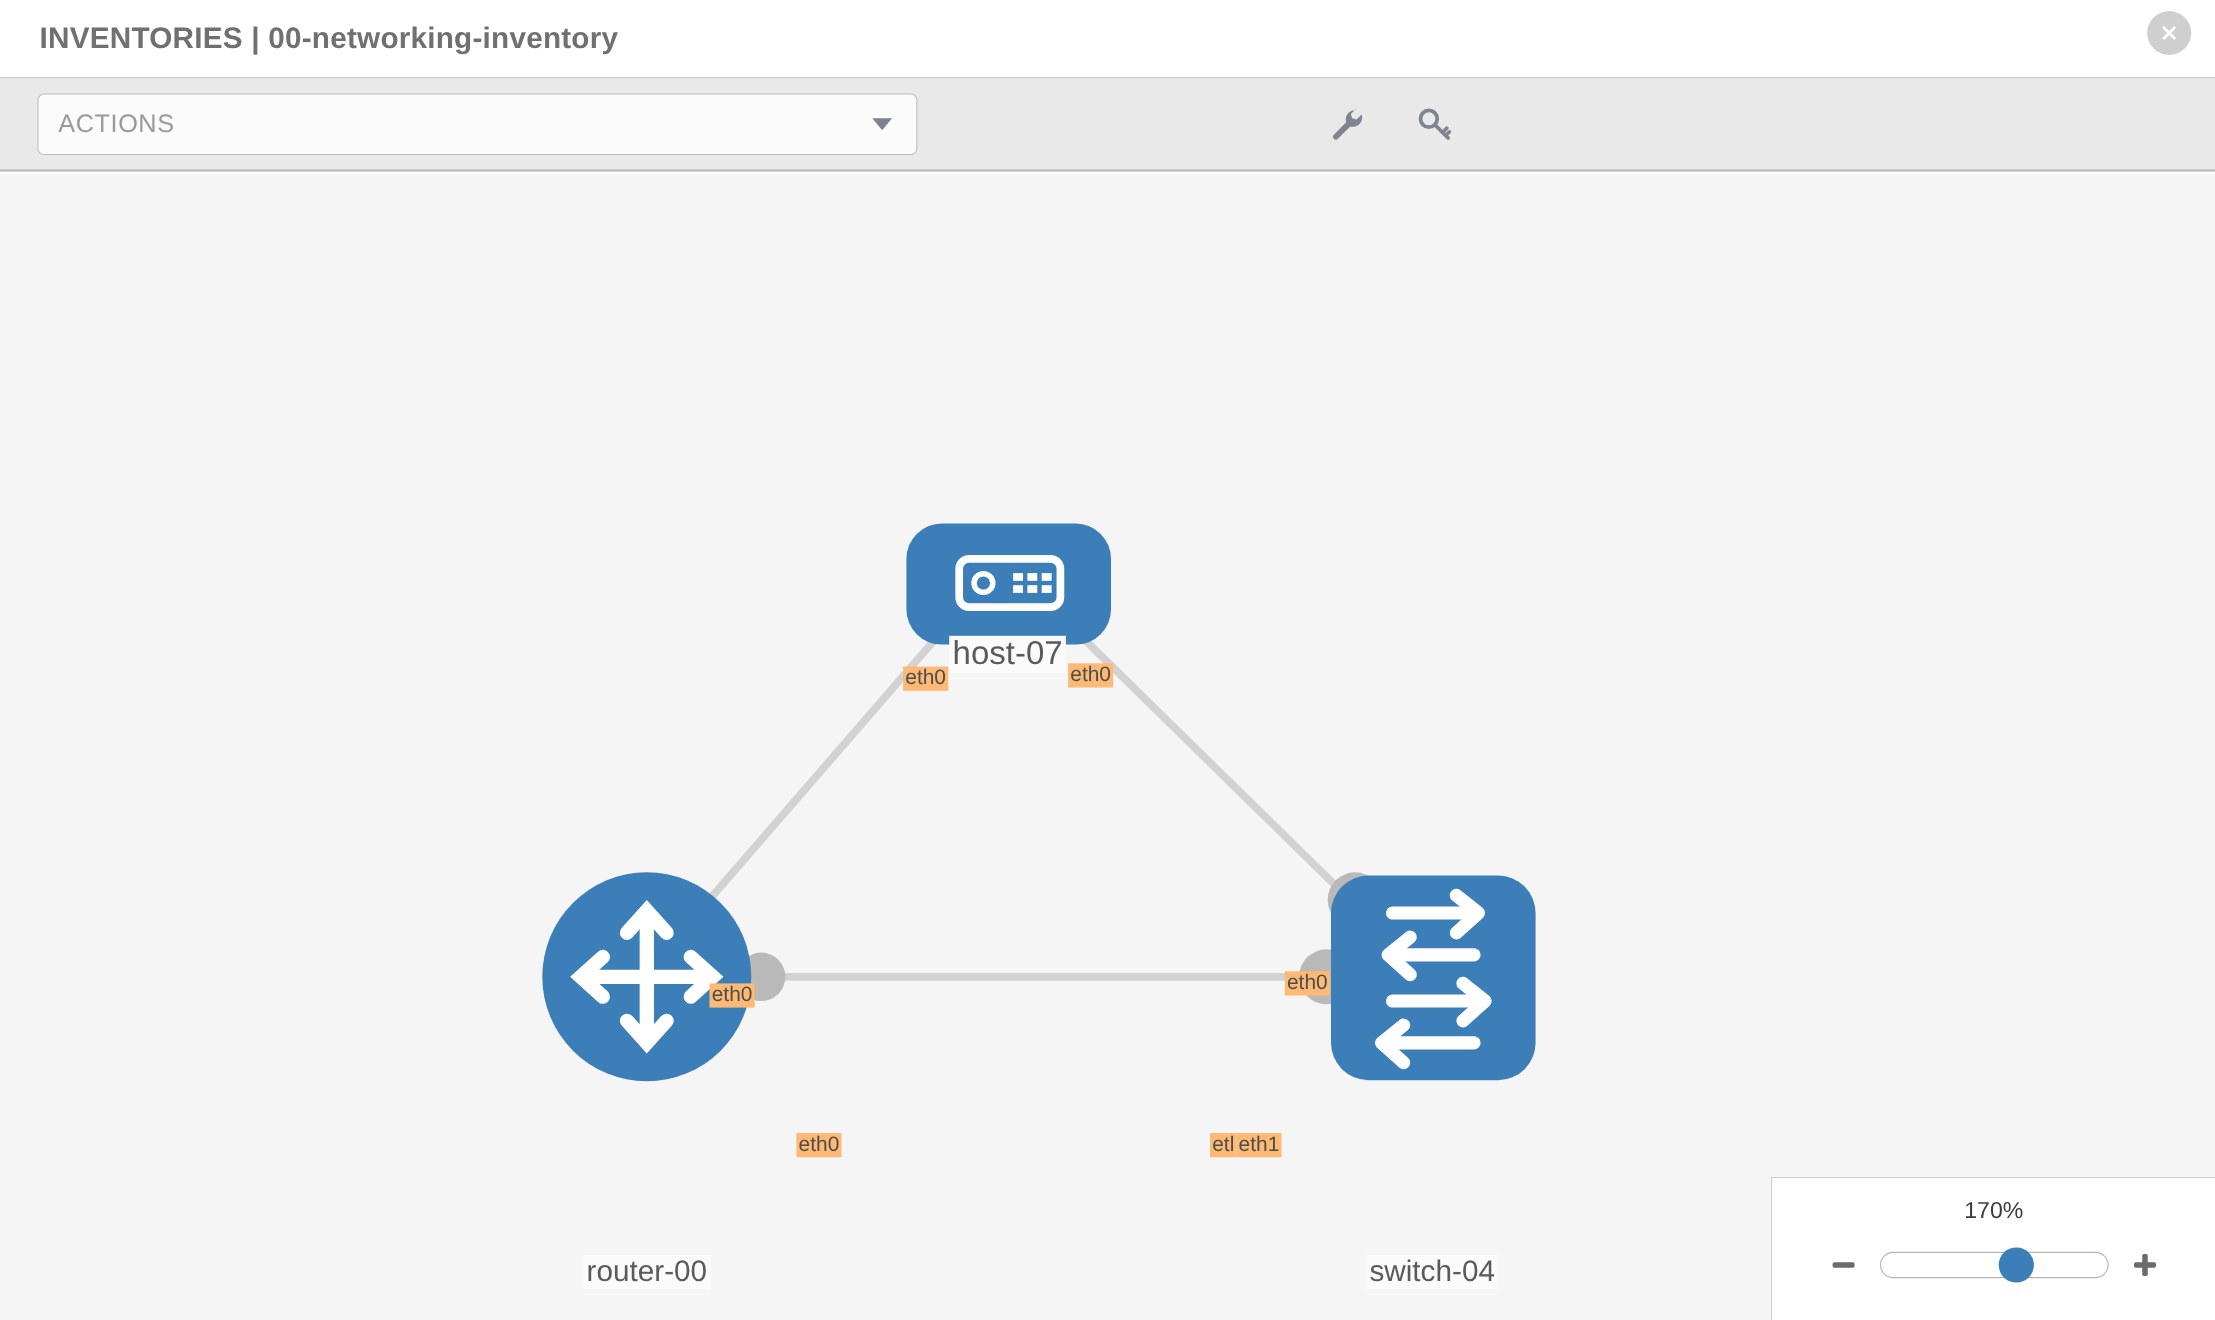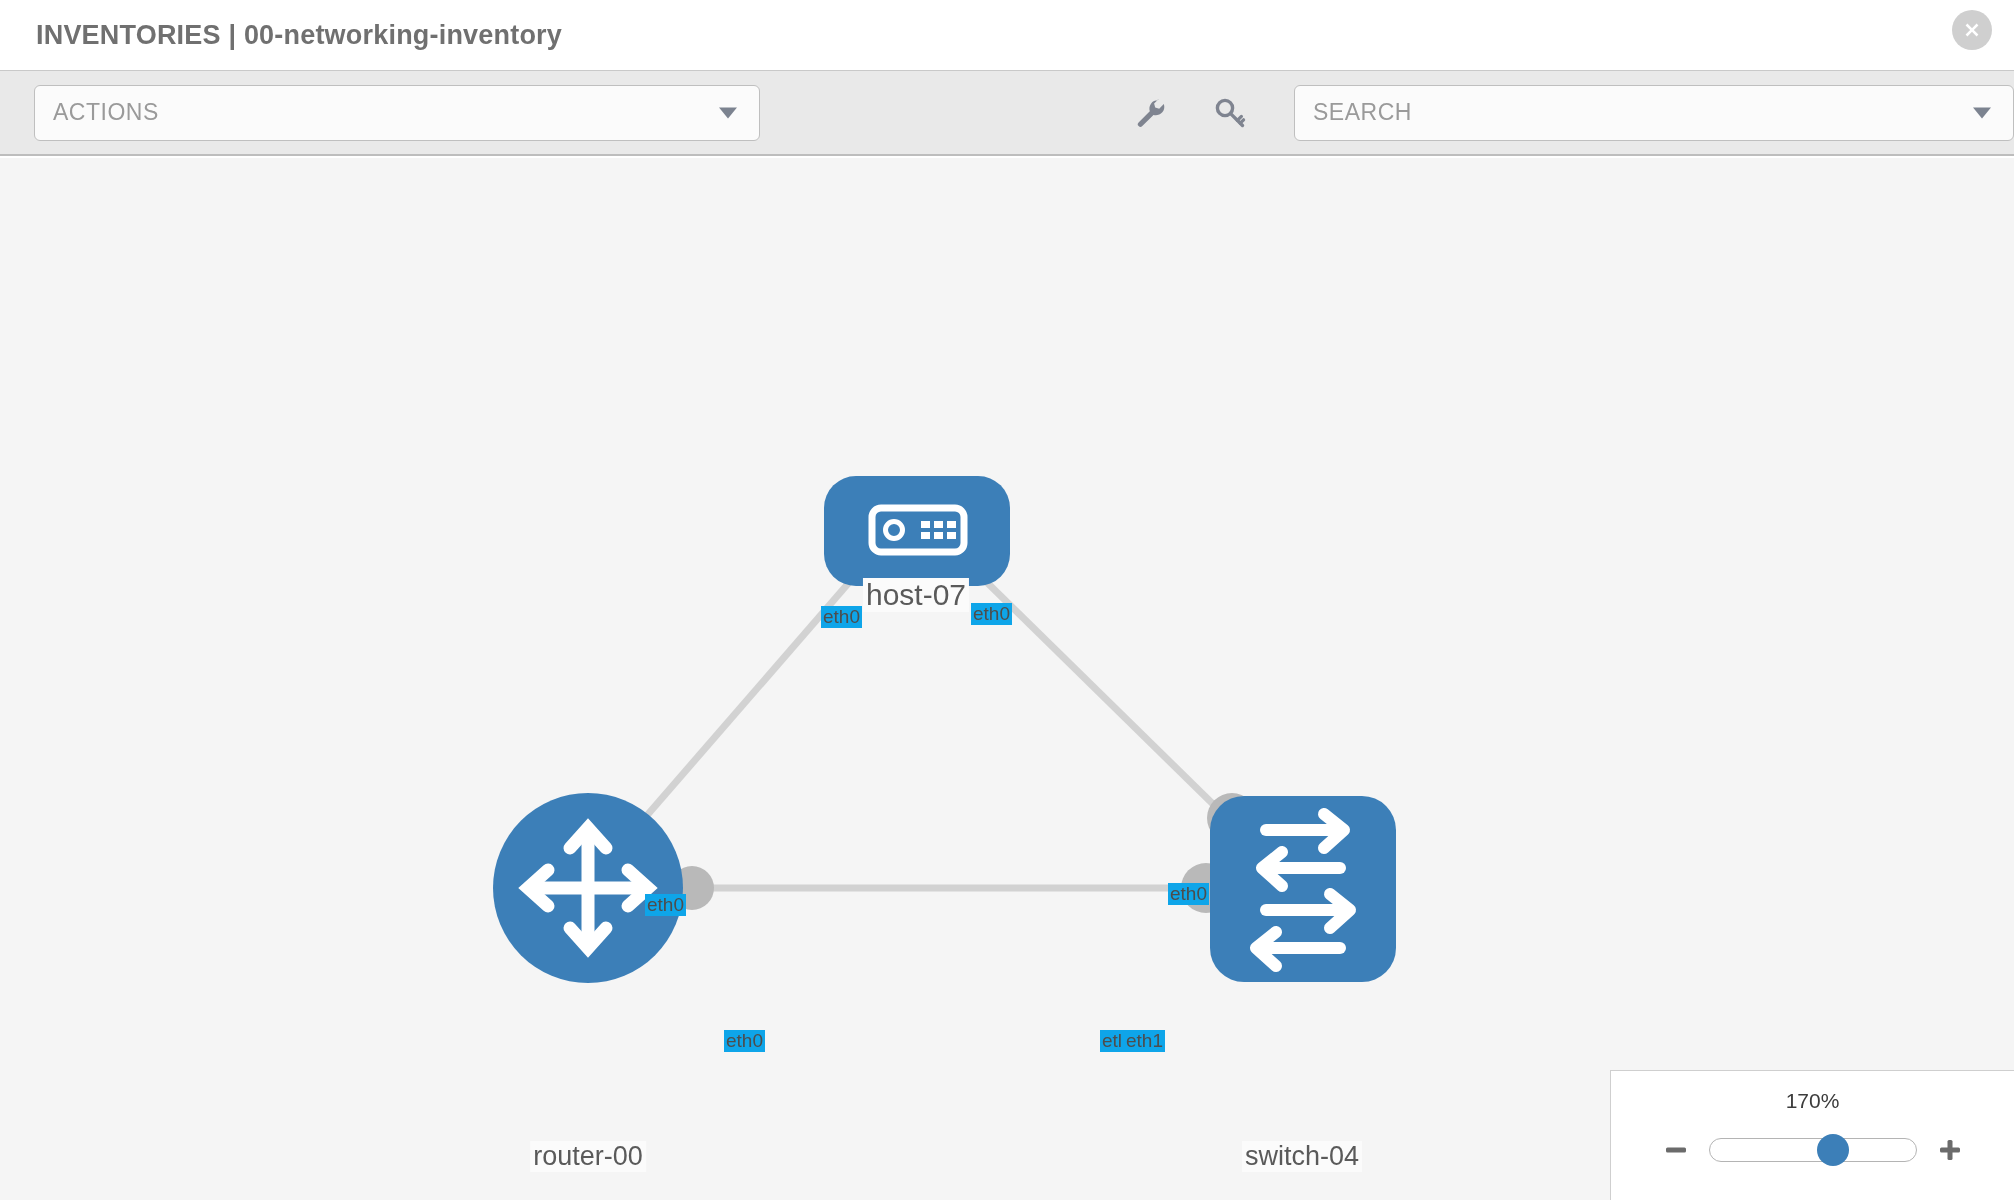--- a/index.html
+++ b/index.html
@@ -98,21 +98,21 @@
     color: #5a5a5a;
     background: #fbfbfb;
     white-space: nowrap;
     padding: 0 3px;
     transform: translateX(-50%);
   }
   .iface-label {
     position: absolute;
     font-size: 19px;
     color: #4d4d4d;
-    background: #0ea5e9;
+    background: #fdba74;
     white-space: nowrap;
     padding: 0 2px;
   }
 
   
   .zoom-panel {
     position: absolute; right: 0; bottom: 0;
     width: 404px; height: 130px;
     background: #ffffff;
     border-top: 1px solid #cfcfcf;
@@ -174,24 +174,20 @@
       <div class="tool-icon">
         <svg width="34" height="34" viewBox="0 0 34 34" aria-hidden="true">
           <circle cx="12" cy="12" r="7.6" fill="none" stroke="#7f8490" stroke-width="3.4"></circle>
           <path d="M17.4 17.4 L29.5 29.5" stroke="#7f8490" stroke-width="3.4" stroke-linecap="round"></path>
           <path d="M24.4 24.4 L28.4 20.4" stroke="#7f8490" stroke-width="3.2" stroke-linecap="round"></path>
           <path d="M27.2 27.2 L30.6 23.8" stroke="#7f8490" stroke-width="3.2" stroke-linecap="round"></path>
         </svg>
       </div>
     </div>
 
-    <div class="search-box">
-      <input class="search-input" type="text" placeholder="SEARCH" style="">
-      <span class="caret"></span>
-    </div>
   </div>
 
   <div class="canvas">
 
     <svg class="topology-svg" width="2014" height="1042">
 
       <g>
         <line x1="872" y1="398" x2="610" y2="700" stroke="#d2d2d2" stroke-width="7"></line>
         <line x1="960" y1="398" x2="1268" y2="700" stroke="#d2d2d2" stroke-width="7"></line>
         <line x1="640" y1="730" x2="1258" y2="730" stroke="#d2d2d2" stroke-width="7"></line>

